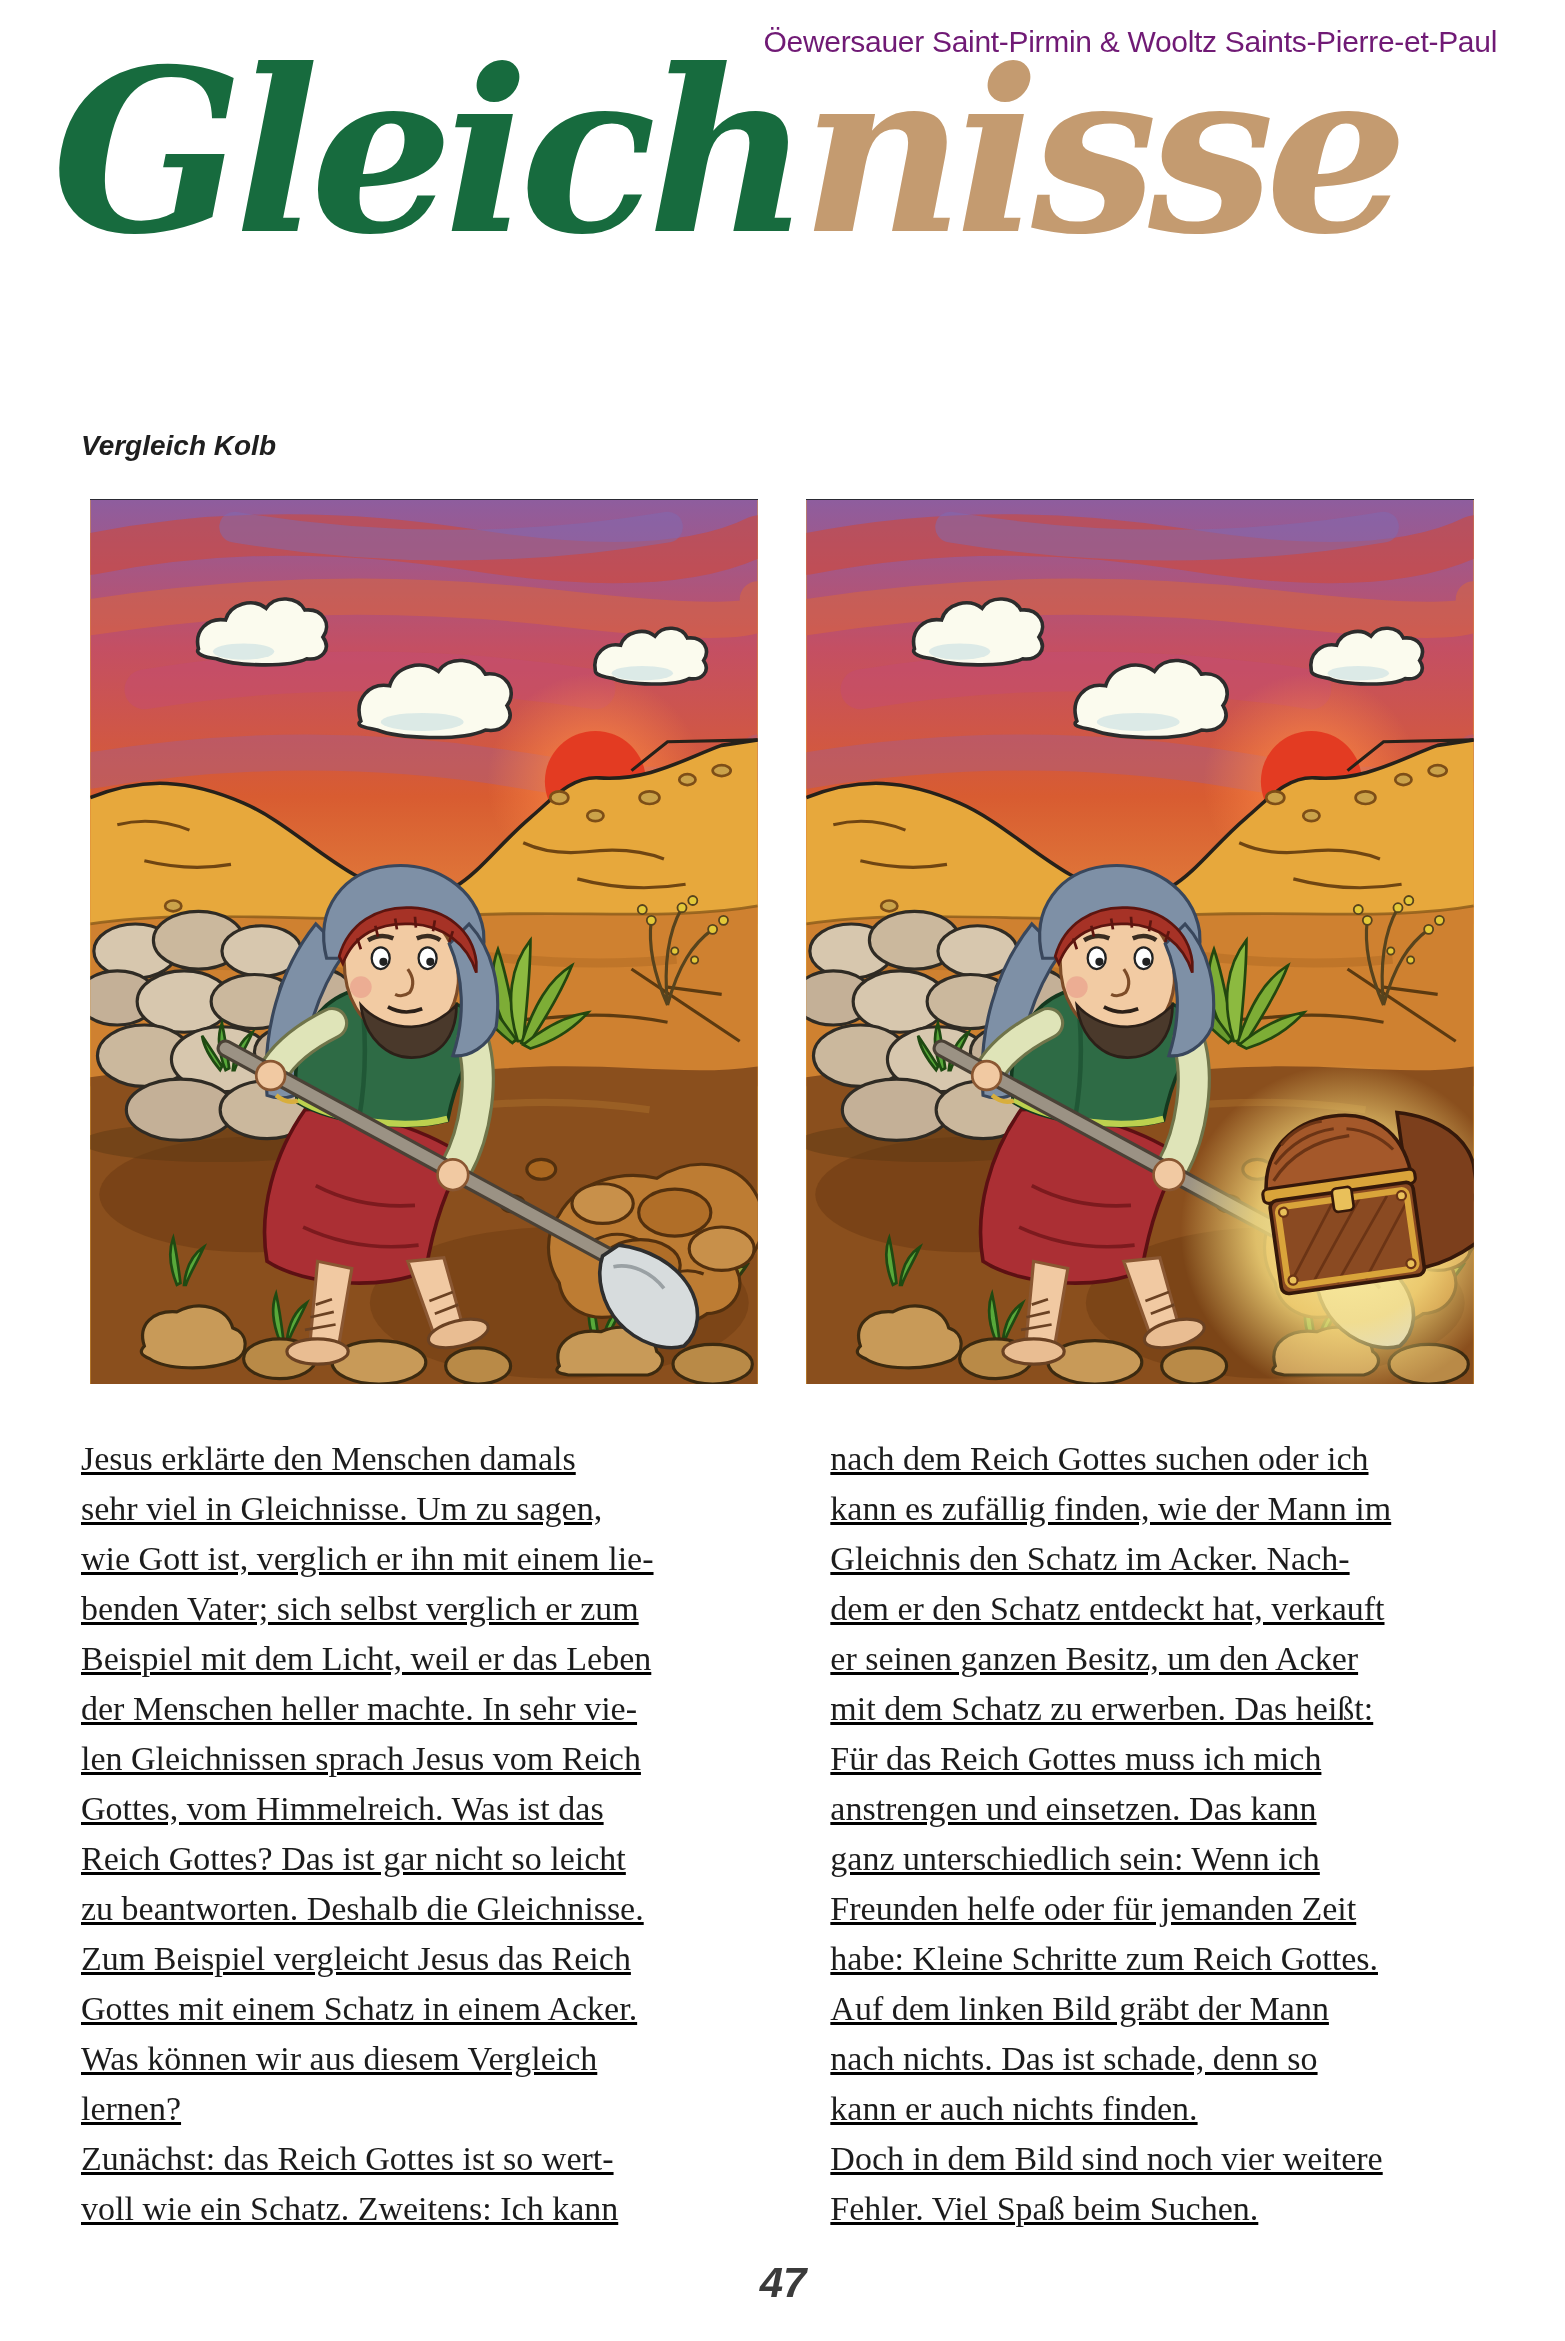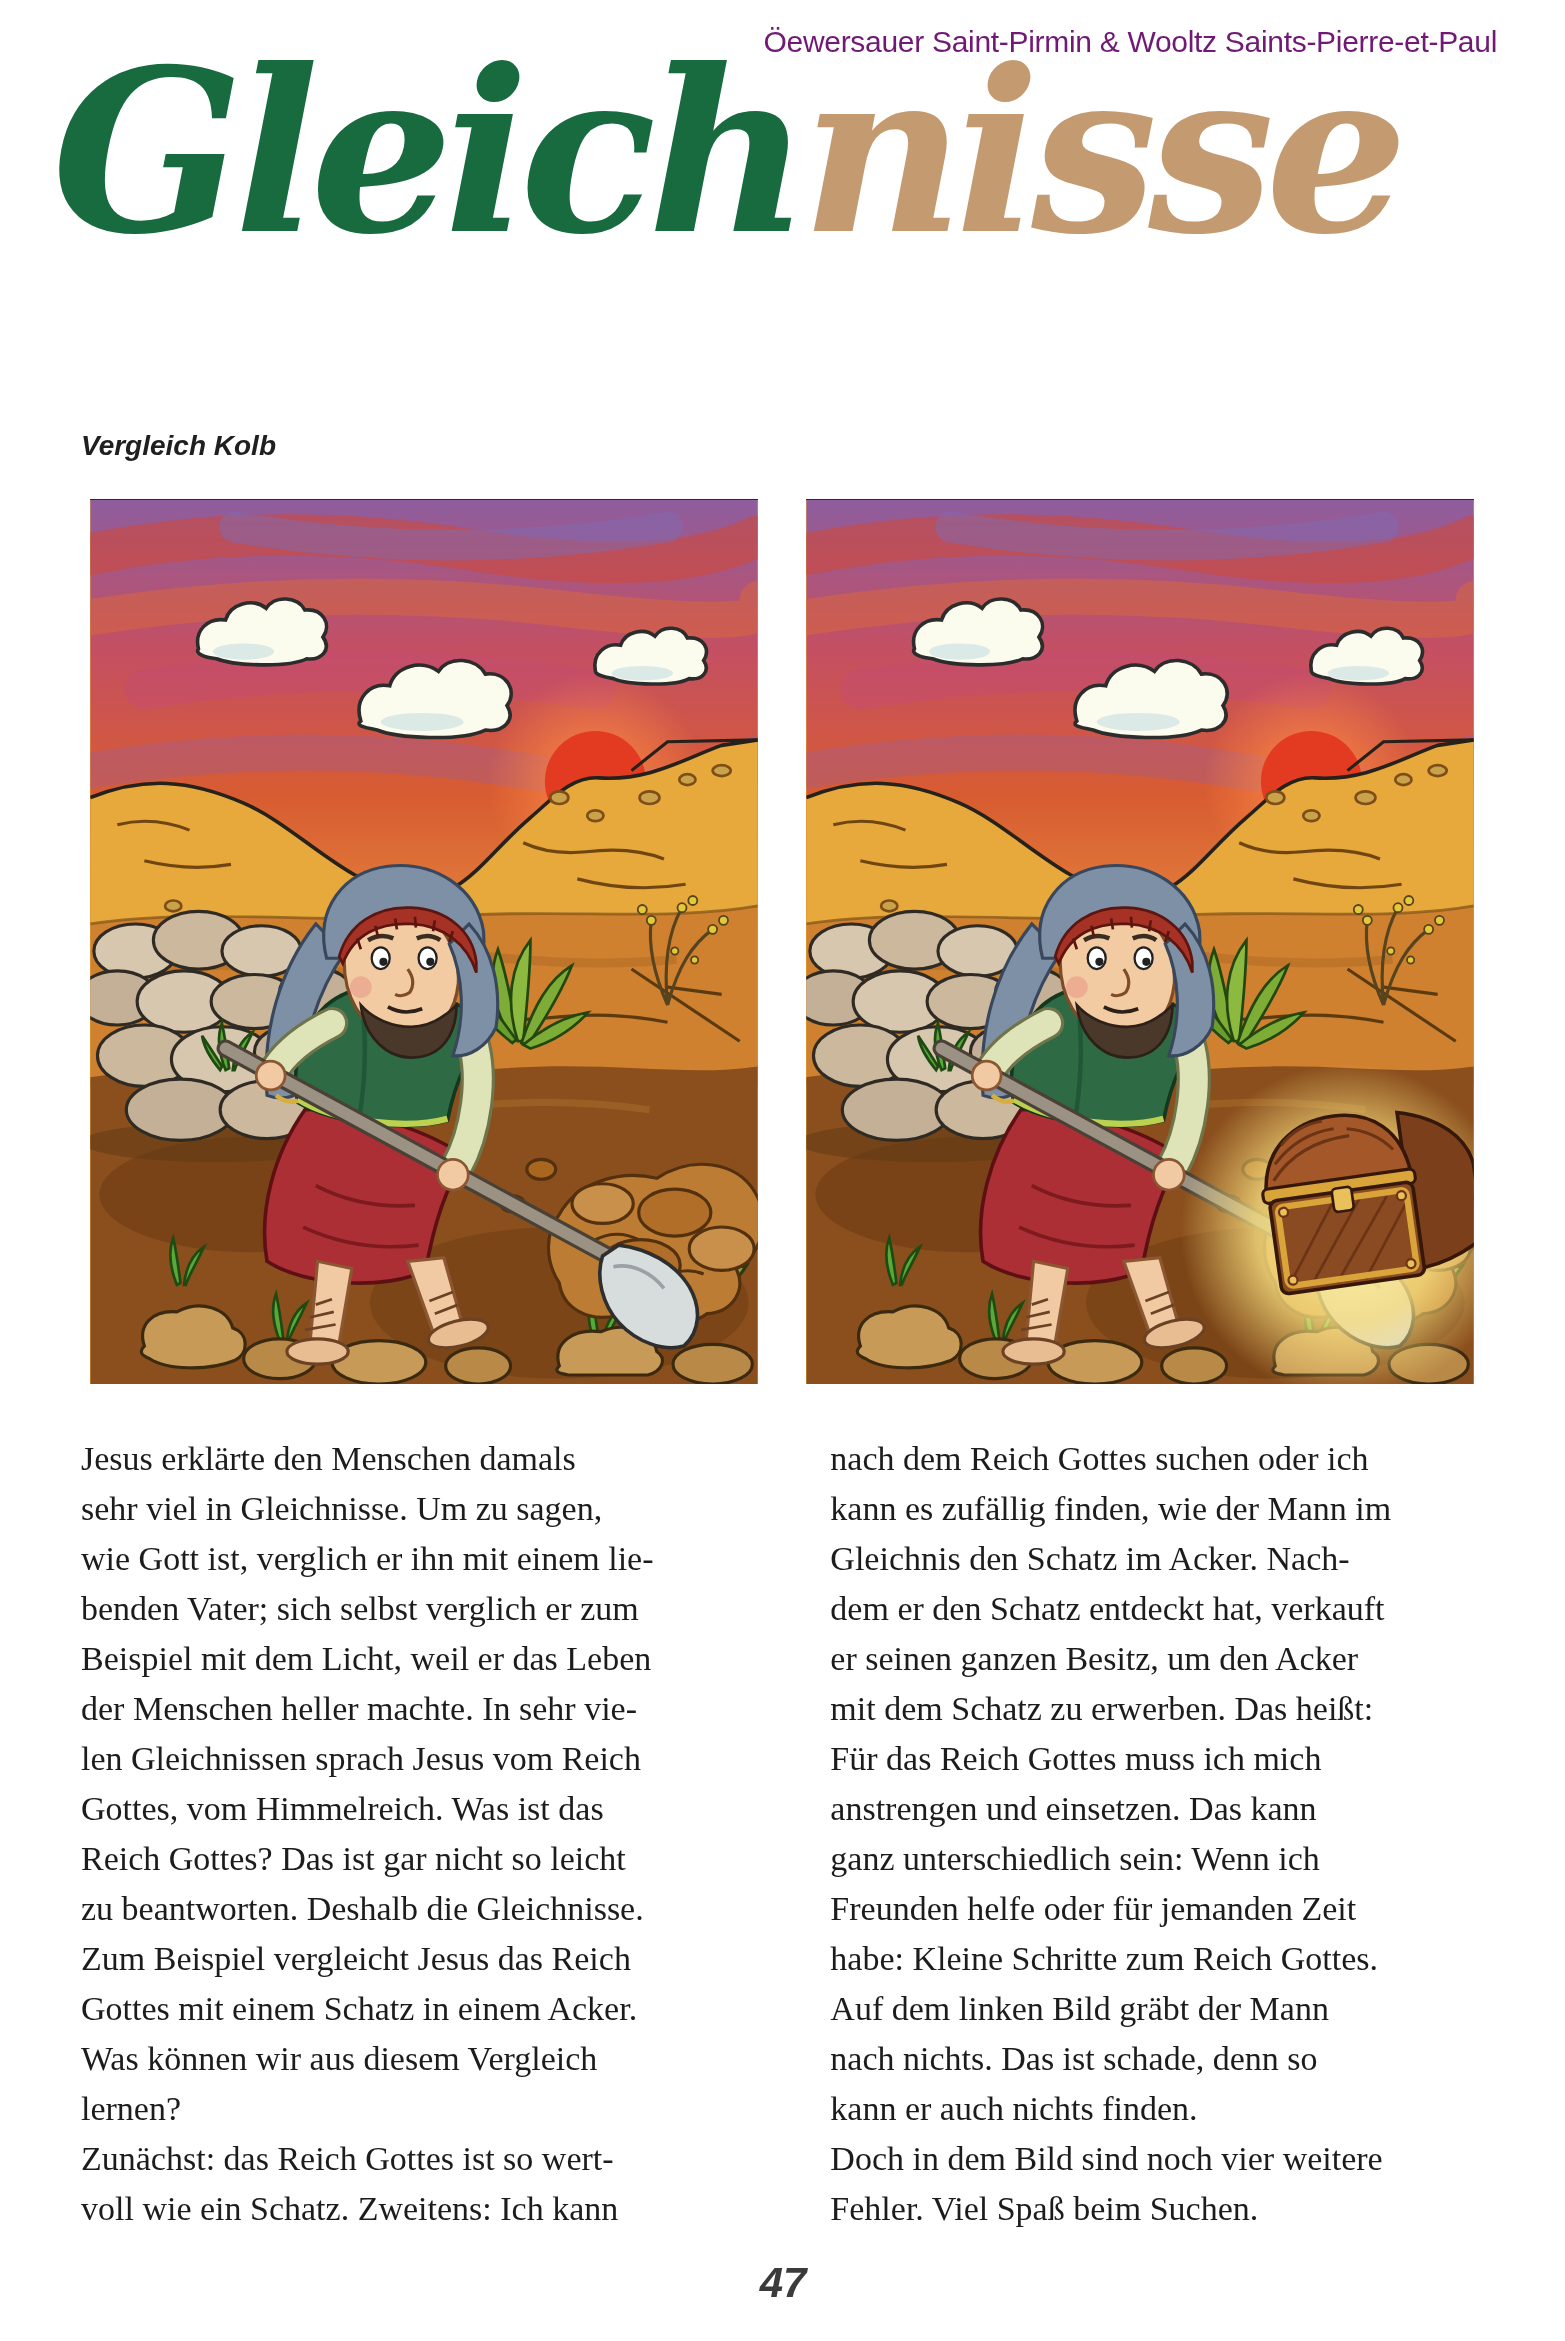--- a/index.html
+++ b/index.html
@@ -34,21 +34,21 @@
   }
   .figure{
     width:668px;height:885px;margin:0;padding:0;
     border-top:1.8px solid #2a2a33;
     box-sizing:border-box;
     background:#e8a83c;
   }
   .scene{display:block;width:100%;height:100%;}
   .columns{
     position:absolute;top:1434px;left:81px;width:1417px;
-    display:flex;gap:27px;
+    display:flex;gap:27px;text-decoration:underline;
   }
   .col{
     font-size:34px;line-height:50px;color:#1c1c1c;
     white-space:pre-line;
   }
   .col-left{width:700px;}
   .col-right{width:691px;margin-left:46px;}
   .page-number{
     position:absolute;top:2259px;left:0;width:100%;
     text-align:center;

